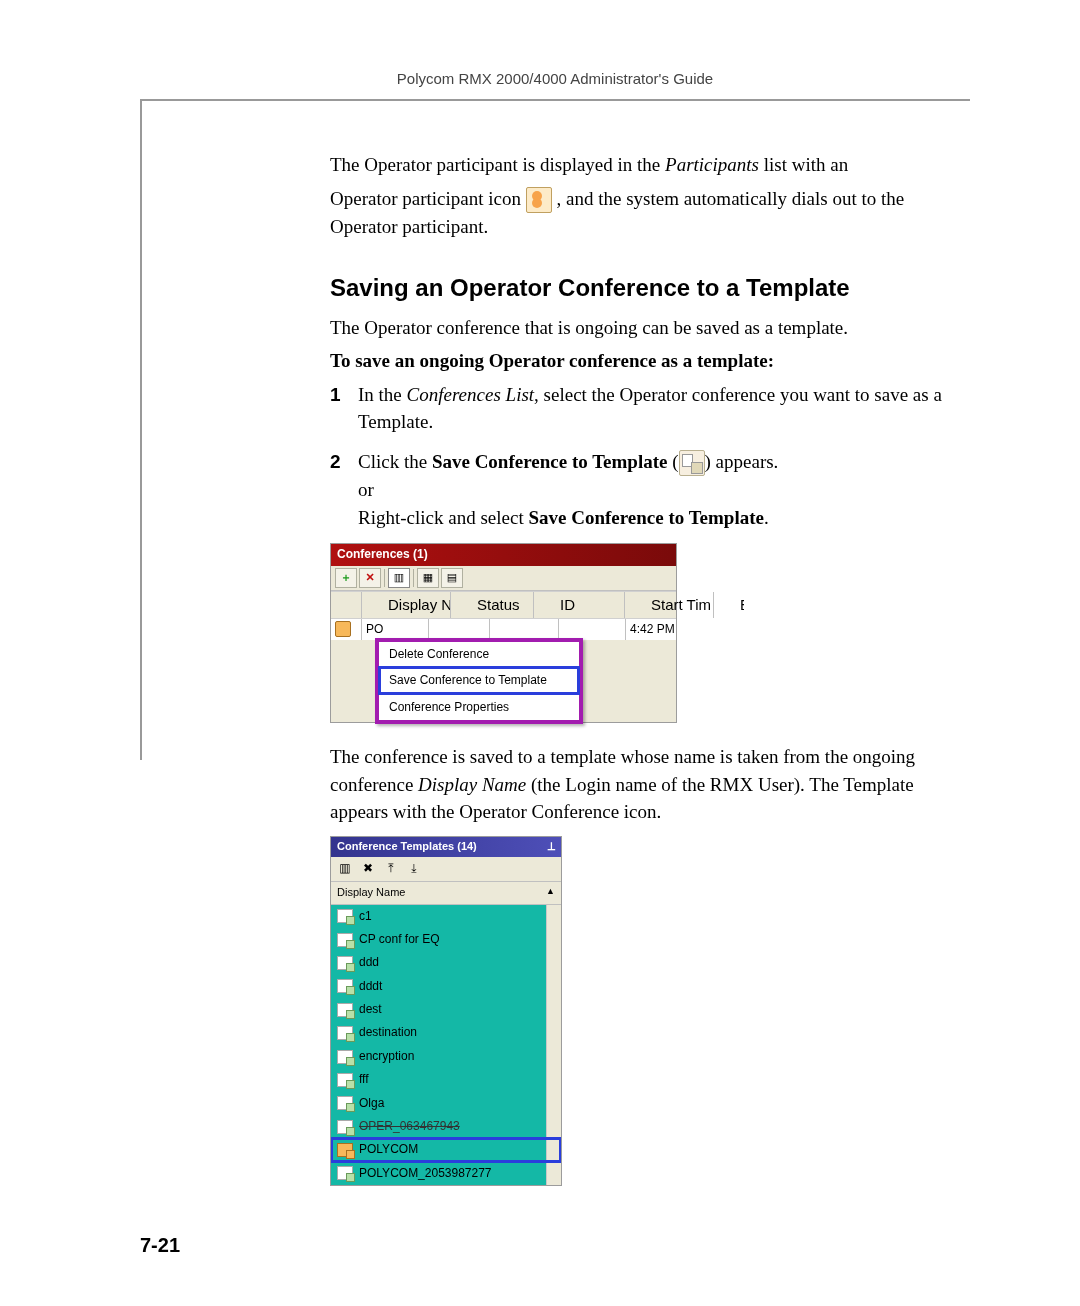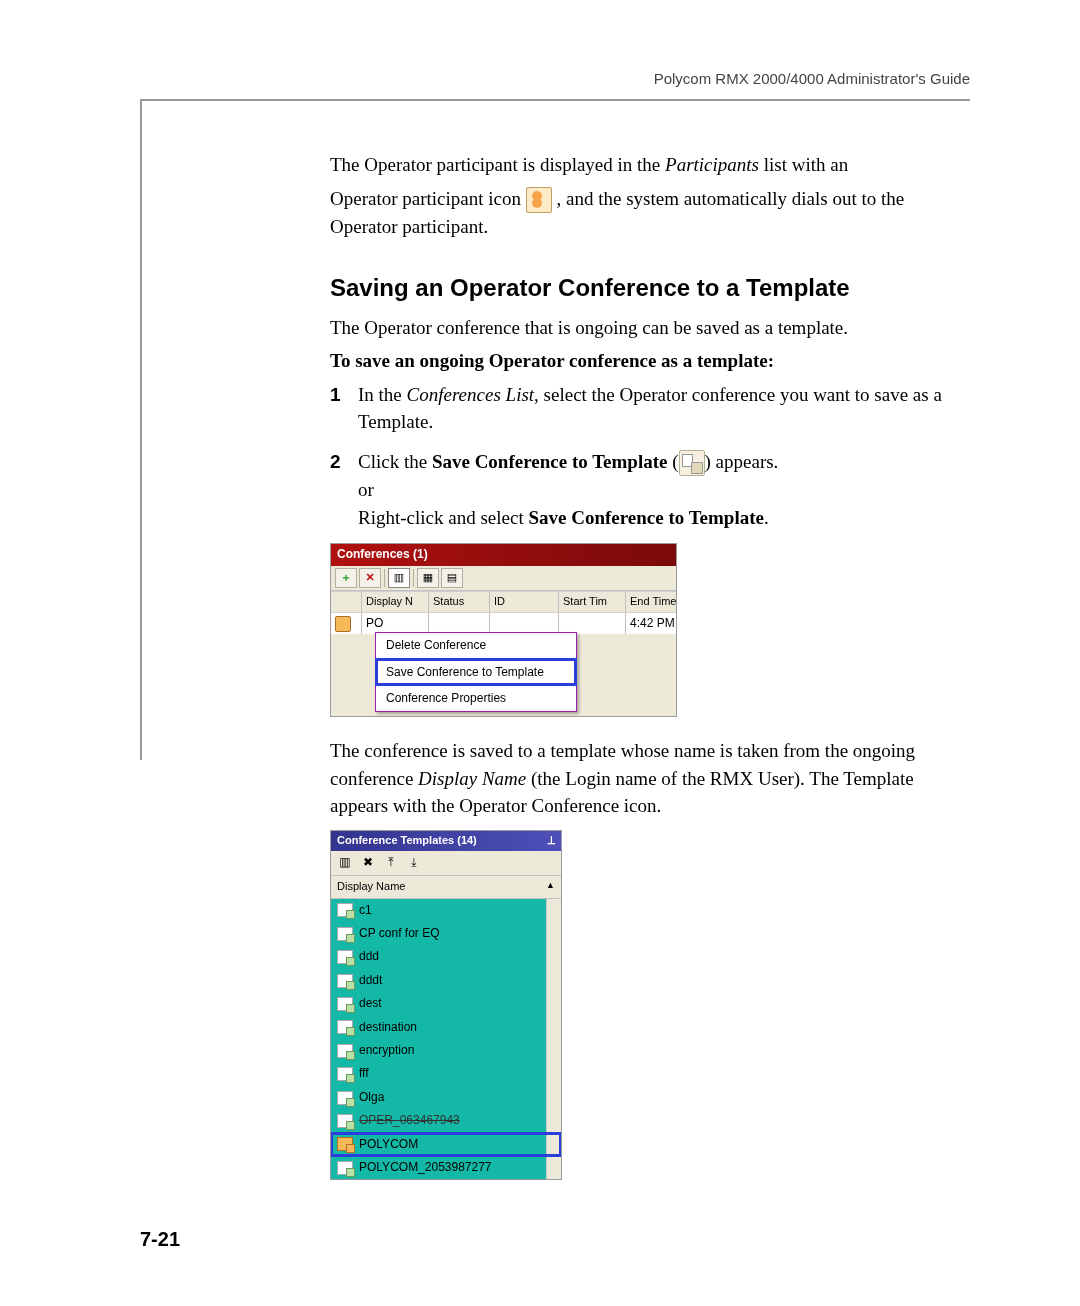--- a/index.html
+++ b/index.html
@@ -9,21 +9,21 @@
     font-family: "Book Antiqua", Palatino, Georgia, serif;
     color: #000;
     width: 1080px;
   }
   .page {
     width: 1080px;
     box-sizing: border-box;
     padding: 70px 110px 60px 140px;
   }
   .header-right {
-    text-align: right;
+    text-align: center;
     font-family: Arial, Helvetica, sans-serif;
     font-size: 15px;
     color: #444;
     margin-bottom: 12px;
   }
   .rule {
     border: none;
     border-top: 2px solid #999;
     margin: 0 0 50px 0;
   }
@@ -147,35 +147,35 @@
     border: 1px solid #888; background: #fff;
   }
   .tb-sep {
     width: 1px; height: 18px; background: #b0b0a0; margin: 0 1px;
   }
   .conf-header-row, .conf-row {
     display: flex;
     background: #fff;
     border-top: 1px solid #d0d0d0;
   }
-  .conf-header-row { background: #ece9d8; font-size: 11px; }
+  .conf-header-row { background: #ece9d8; font-size: 15px; gap: 22px; }
   .col { border-right: 1px solid #c0c0c0; padding: 2px 4px; overflow: hidden; white-space: nowrap; text-overflow: clip; }
   .c-icon { width: 22px; flex-shrink: 0; }
   .c-name { width: 58px; flex-shrink: 0; }
   .c-status { width: 52px; flex-shrink: 0; }
   .c-id { width: 60px; flex-shrink: 0; }
   .c-start { width: 58px; flex-shrink: 0; }
   .c-end { flex: 1; border-right: none; }
   .grey-body { height: 82px; background: #ece9d8; position: relative; }
   .context-menu {
     position: absolute;
     left: 44px; top: -2px;
     width: 200px;
     background: #fff;
-    border: 1px solid #a21caf;
+    border: 4px solid #a21caf;
     box-shadow: 2px 2px 3px rgba(0,0,0,0.3);
   }
   .context-menu .mi {
     padding: 4px 10px;
     font-size: 12px;
     border-top: 1px solid #e0e0e0;
   }
   .context-menu .mi:first-child { border-top: none; }
   .context-menu .mi.highlight {
     outline: 3px solid #2a3edc;

